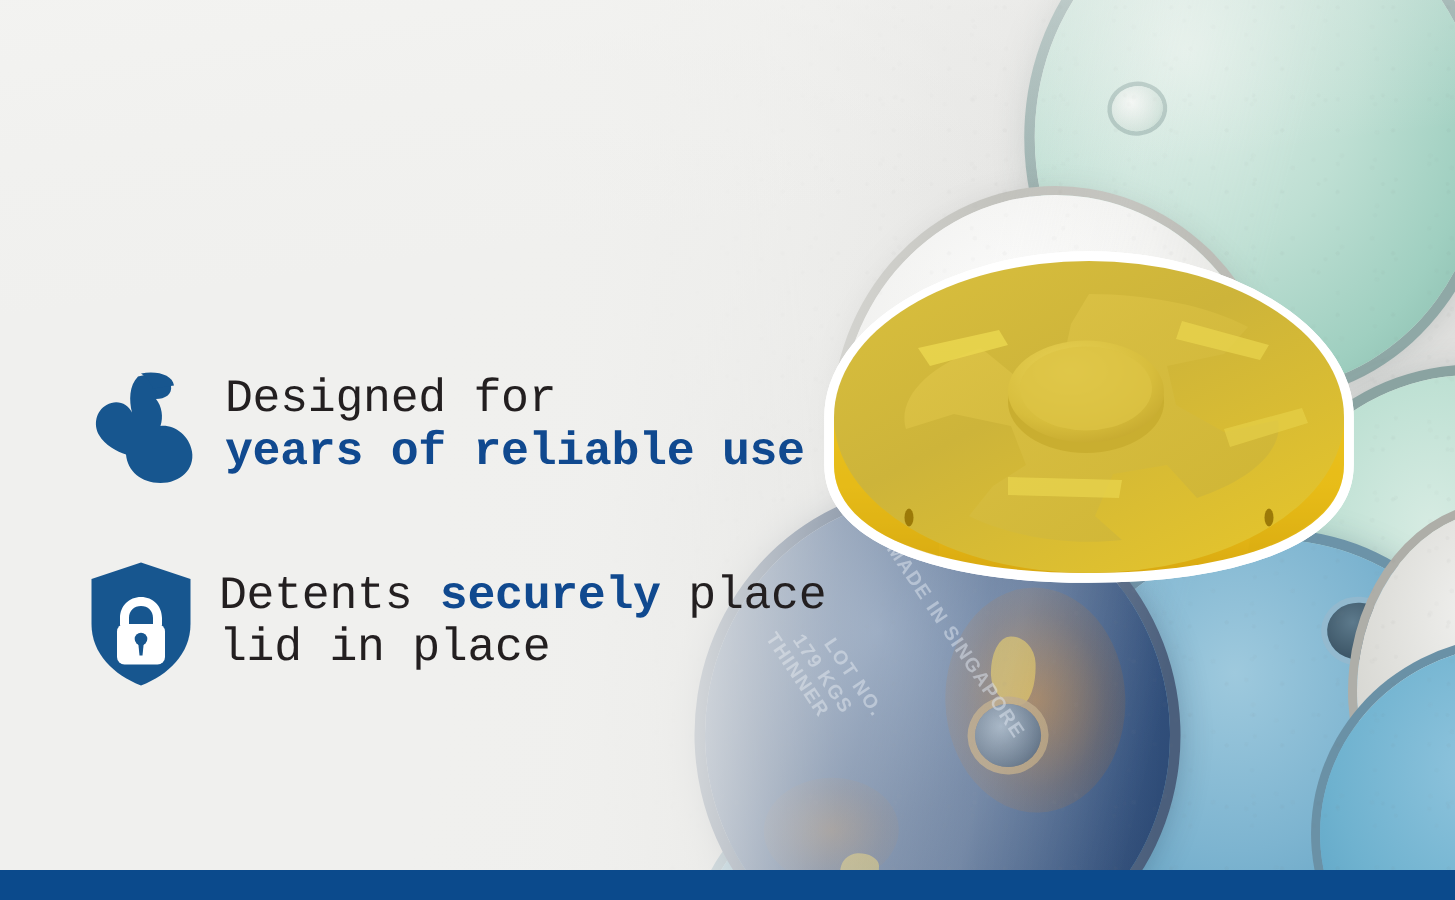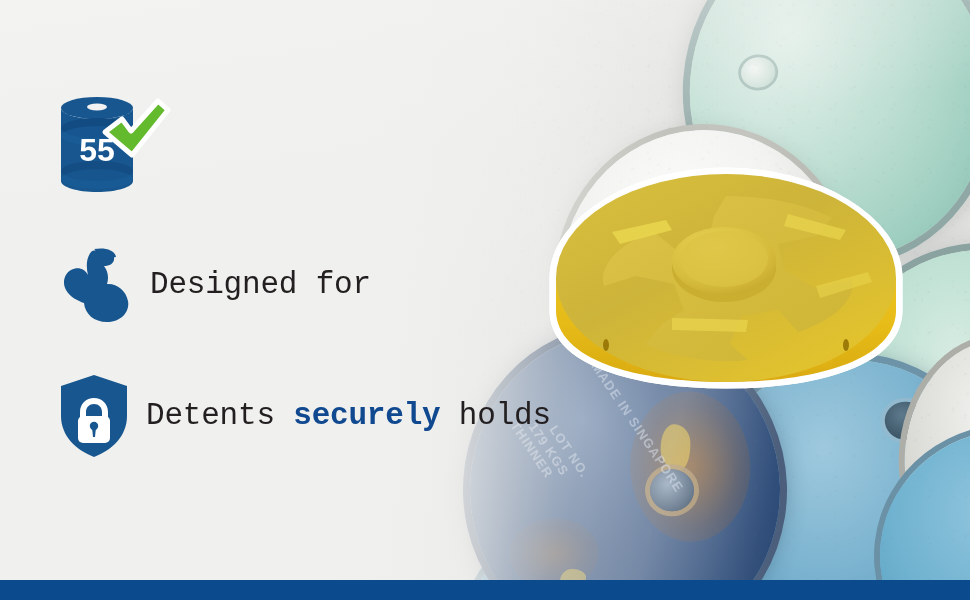--- a/index.html
+++ b/index.html
@@ -284,64 +284,50 @@
       <ellipse cx="208" cy="99" rx="44" ry="28" fill="#dcc344" opacity=".75"></ellipse>
 
       <ellipse cx="90" cy="185" rx="3" ry="6" fill="#9c7a08"></ellipse>
       <ellipse cx="330" cy="185" rx="3" ry="6" fill="#9c7a08"></ellipse>
     </svg>
   </div>
 
   <div class="features">
 
     <div class="feature f1">
-      <div class="f-icon" style="width:120px;height:100px;">
-        <svg class="icon-drum" viewBox="0 0 78 100">
-          <ellipse cx="39" cy="13" rx="36" ry="11" fill="#17568f"></ellipse>
-          <ellipse cx="39" cy="12" rx="10" ry="3.4" fill="#f2f2f2"></ellipse>
-          <path d="M3 13 L3 86 C3 92 19 97 39 97 C59 97 75 92 75 86 L75 13
-                   C75 19 59 24 39 24 C19 24 3 19 3 13 Z" fill="#17568f"></path>
-          <ellipse cx="39" cy="33" rx="36" ry="10" fill="#0f4478" opacity=".55"></ellipse>
-          <ellipse cx="39" cy="41" rx="36" ry="10" fill="#1a5f9c" opacity=".5"></ellipse>
-          <ellipse cx="39" cy="76" rx="36" ry="10" fill="#0f4478" opacity=".5"></ellipse>
-          <ellipse cx="39" cy="84" rx="36" ry="10" fill="#1a5f9c" opacity=".45"></ellipse>
-          <text x="39" y="66" text-anchor="middle" font-family="Liberation Sans, sans-serif" font-size="32" font-weight="700" fill="#ffffff">55</text>
-        </svg>
-        <svg class="icon-check" viewBox="0 0 72 66">
-          <path d="M5 35 L22 22 L31 34 L58 4 L68 13 L32 58 Z" fill="#63ba2d" stroke="#ffffff" stroke-width="5" stroke-linejoin="round"></path>
-        </svg>
-      </div>
     </div>
 
     <div class="feature f2">
       <svg class="icon-arm" viewBox="0 0 80 80">
         <path d="M34 6 C44 3 54 5 56 12 C57 18 52 21 46 21
                  C50 26 51 33 49 39
                  C58 38 68 45 70 56 C72 68 62 77 49 77
                  C36 77 27 69 26 58
                  C20 56 12 52 8 45 C4 38 6 29 13 25
                  C20 21 27 24 30 30
                  C28 22 28 12 34 6 Z" fill="#17568f"></path>
         <path d="M36 4 C47 2 57 5 58 12 L44 14 C42 9 39 6 36 4 Z" fill="#17568f"></path>
       </svg>
       <div class="f-text">
         <span>Designed for</span>
+        <span class="f-accent">years of reliable use</span>
       </div>
     </div>
 
     <div class="feature f3">
       <svg class="icon-shield" viewBox="0 0 72 88">
         <path d="M36 3 L69 14 L69 44 C69 64 54 78 36 85 C18 78 3 64 3 44 L3 14 Z" fill="#17568f"></path>
         <path d="M36 26 C44 26 50 32 50 40 L50 45 L44 45 L44 40
                  C44 35 40.5 32 36 32 C31.5 32 28 35 28 40 L28 45 L22 45 L22 40
                  C22 32 28 26 36 26 Z" fill="#ffffff"></path>
         <rect x="20" y="44" width="32" height="27" rx="5" fill="#ffffff"></rect>
         <circle cx="36" cy="54" r="4.2" fill="#17568f"></circle>
         <path d="M34 55 L38 55 L37 65 L35 65 Z" fill="#17568f"></path>
       </svg>
       <div class="f-text">
-        <span>Detents </span><b>securely</b><span> holds</span><br>
+        <span>Detents </span><b>securely</b><span> place</span><br>
+        <span>lid in place</span>
       </div>
     </div>
   </div>
 
   <div class="bottom-bar"></div>
 </div>
 
 </body></html>

